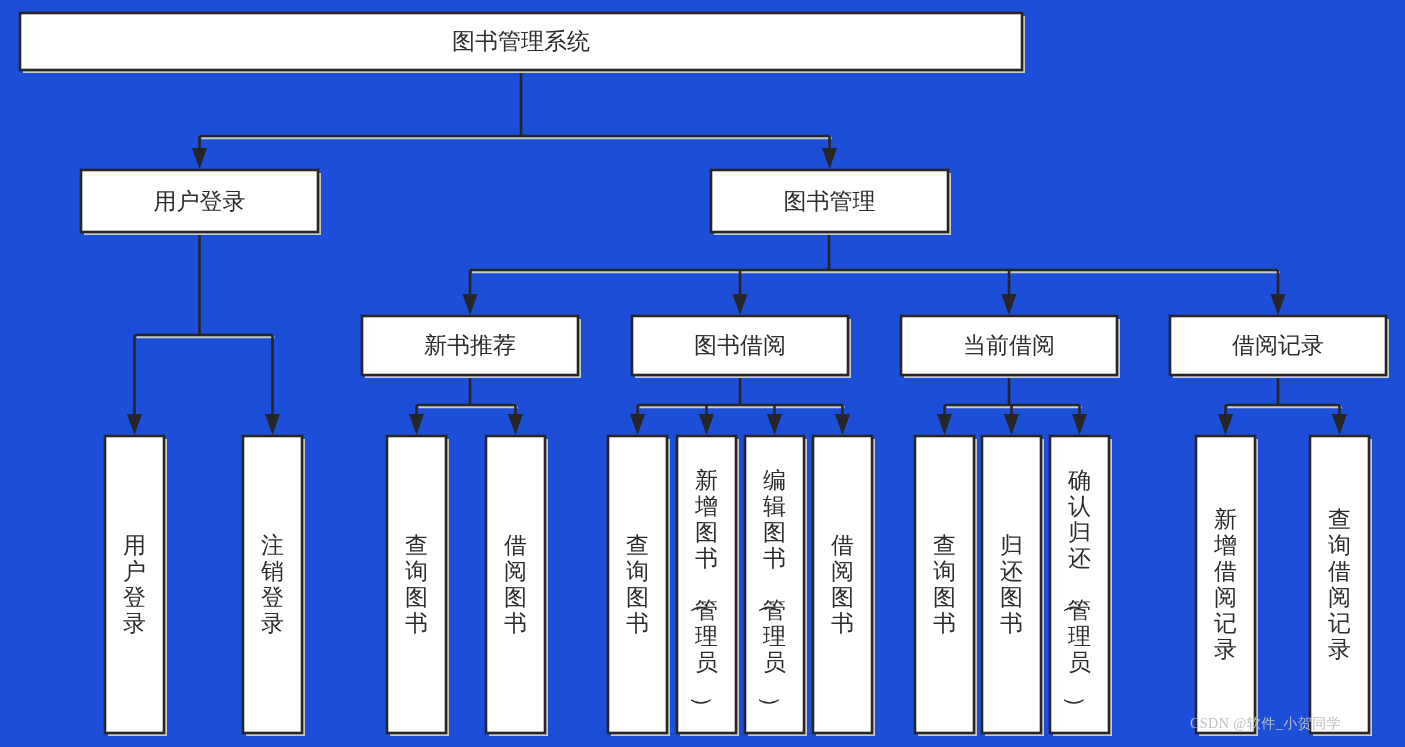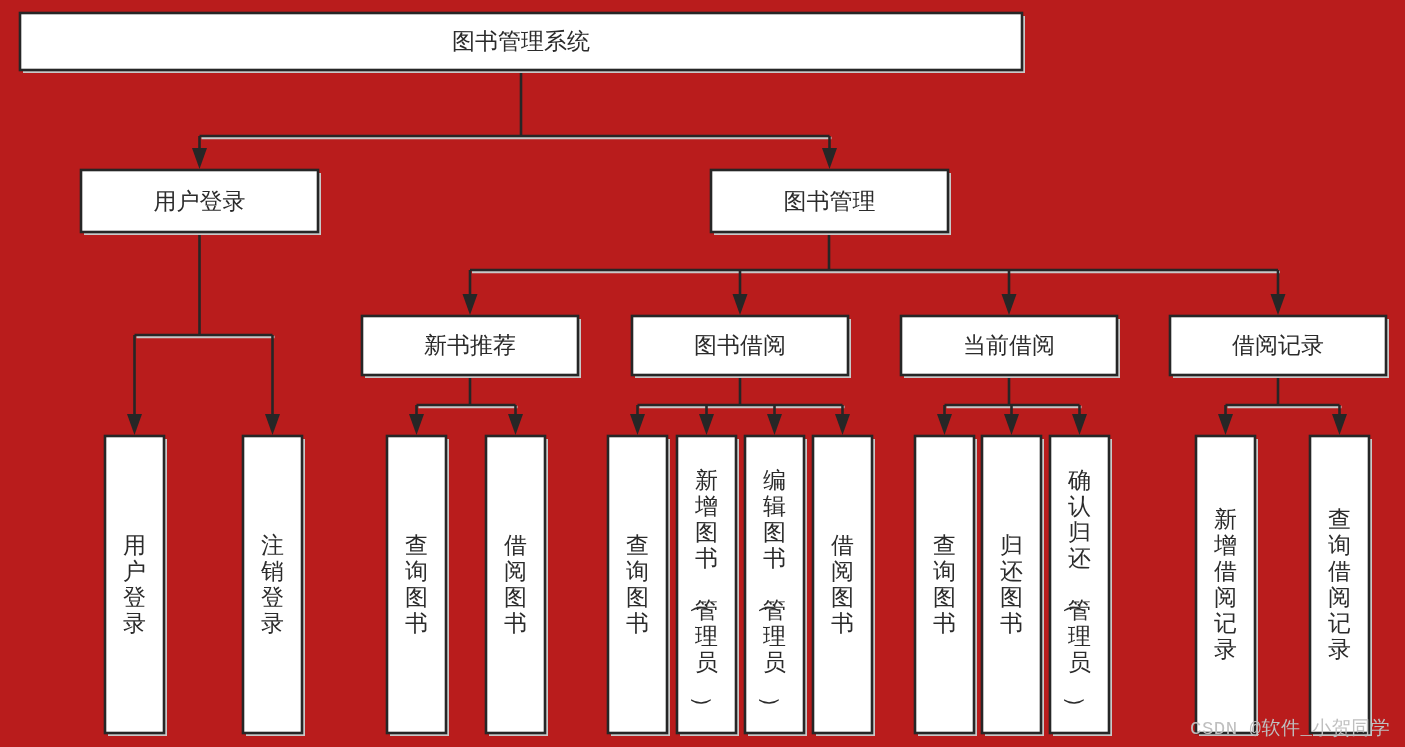--- a/index.html
+++ b/index.html
@@ -1,20 +1,20 @@
 <!DOCTYPE html>
 <html><head>
 <meta charset="utf-8">
 <style>
   html,body{margin:0;padding:0;background:#ffffff;}
   body{
     width:1405px;height:747px;overflow:hidden;
     font-family:"DejaVu Sans","Liberation Sans",sans-serif;
   }
-  #stage{position:relative;width:1405px;height:747px;background:#b91c1c;}
+  #stage{position:relative;width:1405px;height:747px;background:#1d4ed8;}
   svg.diagram{position:absolute;left:0;top:0;width:1405px;height:747px;}
   .node-rect{fill:#ffffff;stroke:#262626;stroke-width:2.6;}
   .node-shadow{fill:#c9c9c9;}
   .edge{stroke:#262626;stroke-width:2.6;fill:none;stroke-linecap:butt;}
   .edge-shadow{stroke:#c9c9c9;stroke-width:2.6;fill:none;}
   .arrow-head{fill:#262626;}
   .node-label{
     fill:#2b2b2b;
     font-family:"DejaVu Sans","Liberation Sans",sans-serif;
     font-size:23px;
@@ -23,22 +23,22 @@
   }
   .node-label-vert{
     fill:#2b2b2b;
     font-family:"DejaVu Sans","Liberation Sans",sans-serif;
     font-size:23px;
     text-anchor:middle;
   }
   .watermark{
     position:absolute;
     color:#bfbfbf;
-    font-size:19px;
-    font-family:Liberation Mono, monospace;
+    font-size:14px;
+    font-family:Liberation Serif, serif;
     white-space:nowrap;
     letter-spacing:0.5px;
   }
 </style>
 </head>
 <body>
 
 <div id="stage">
   <svg class="diagram" viewBox="0 0 1405 747">
     <defs>

